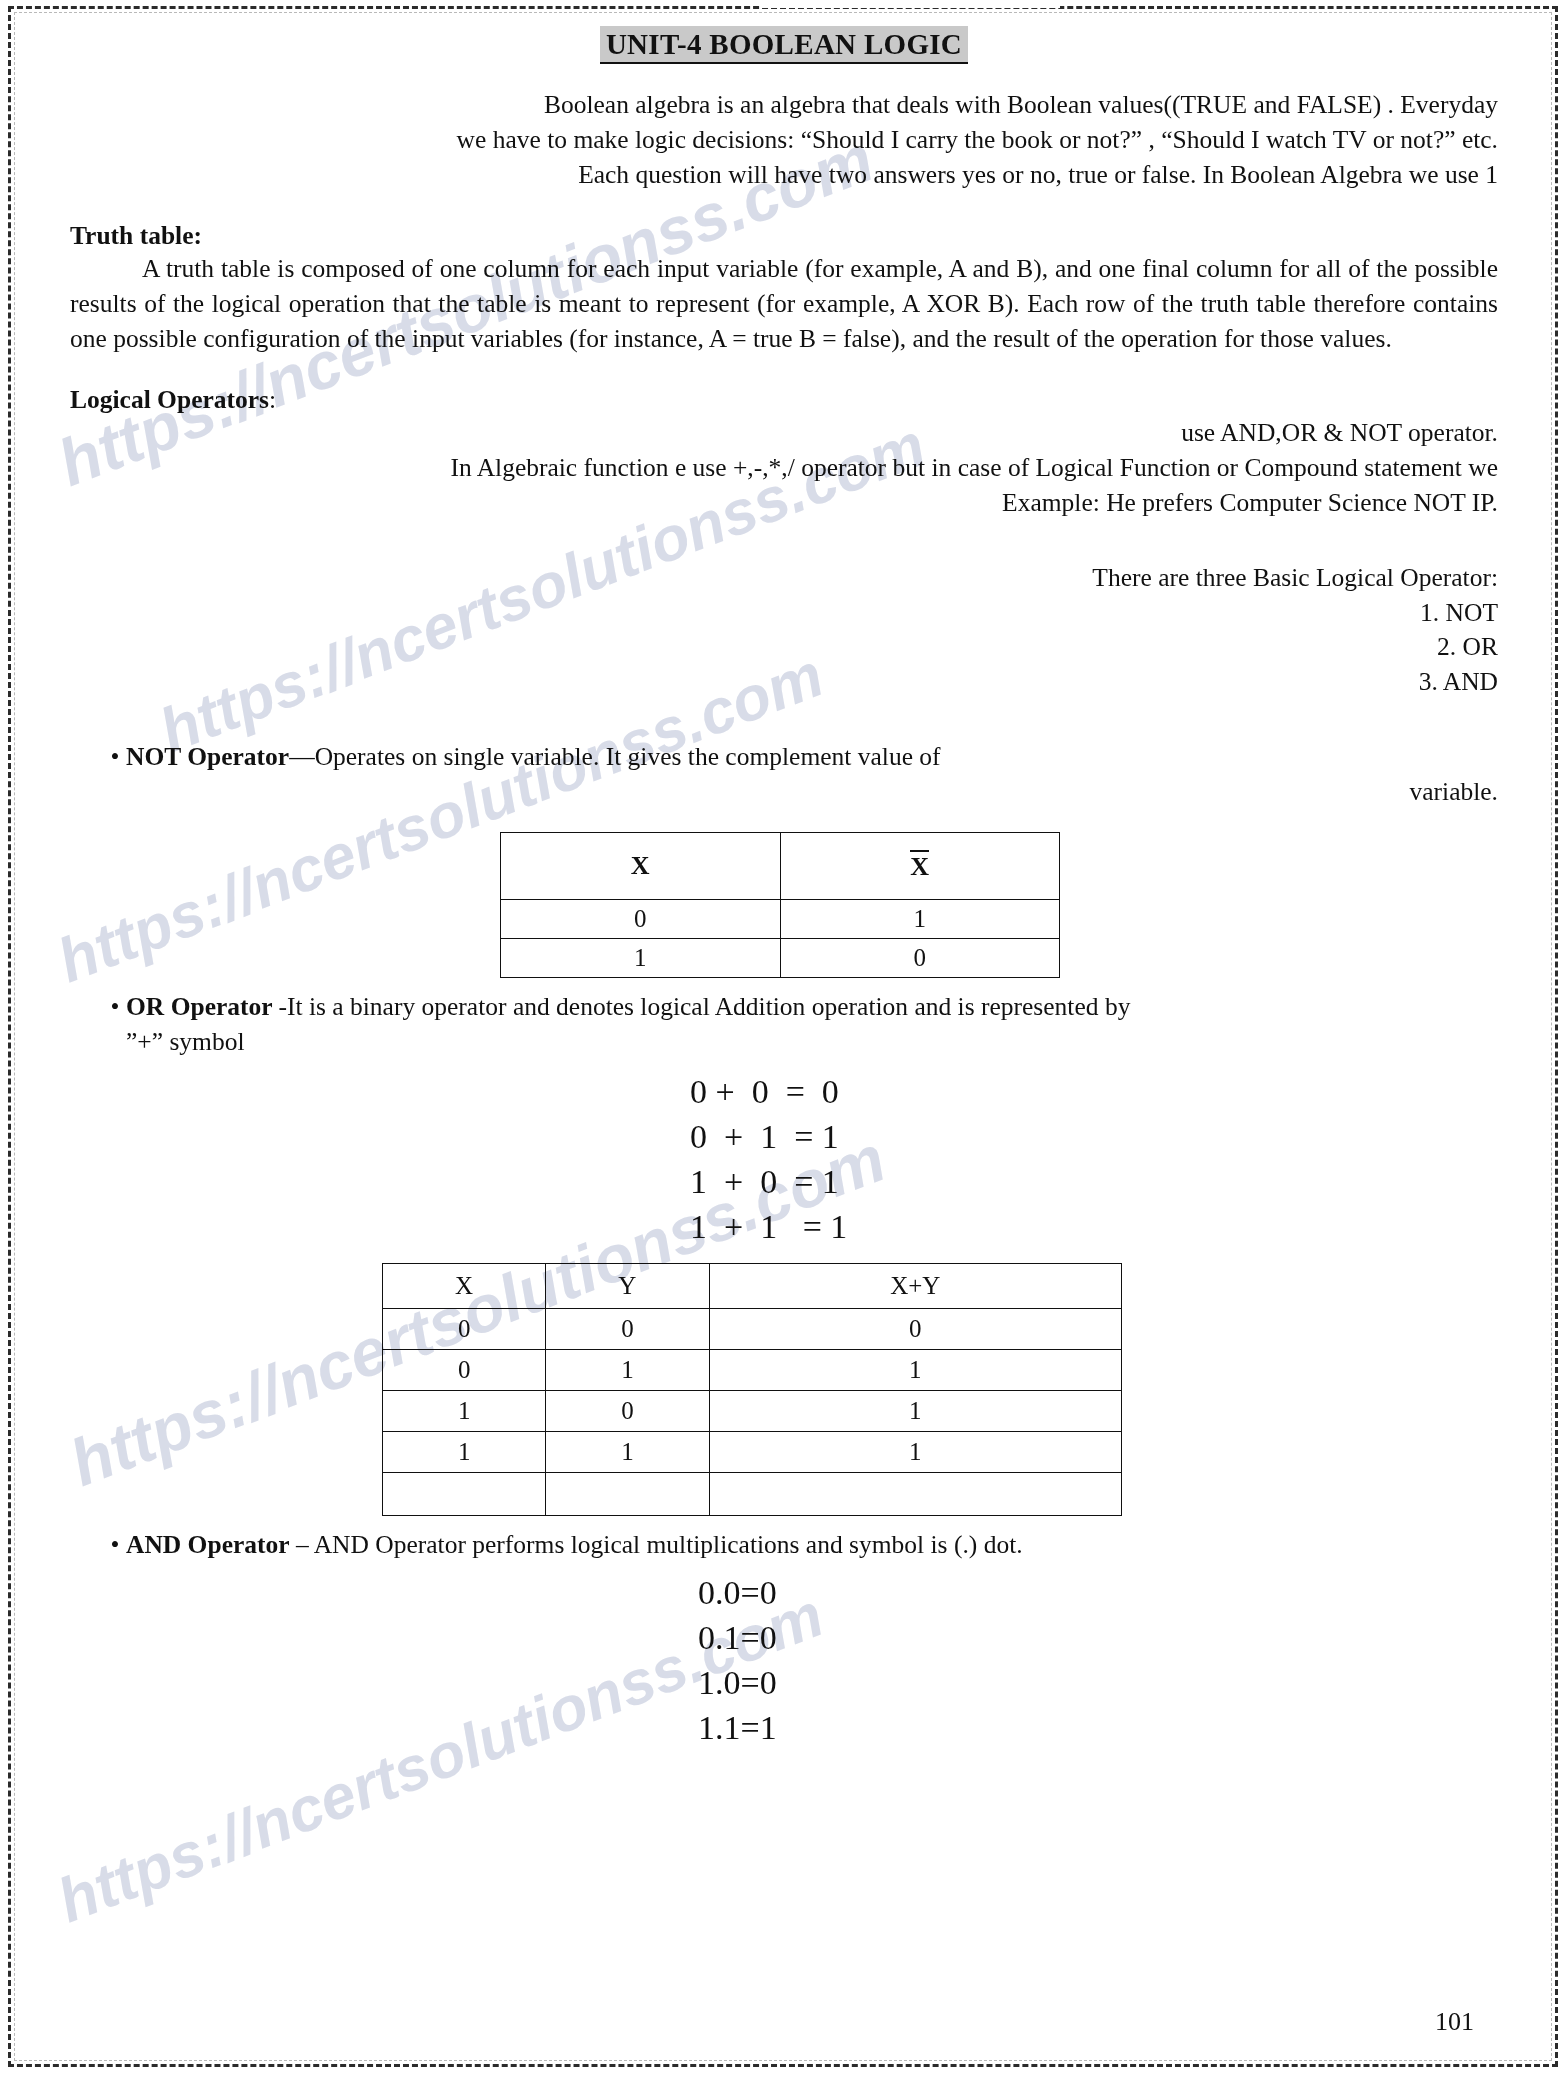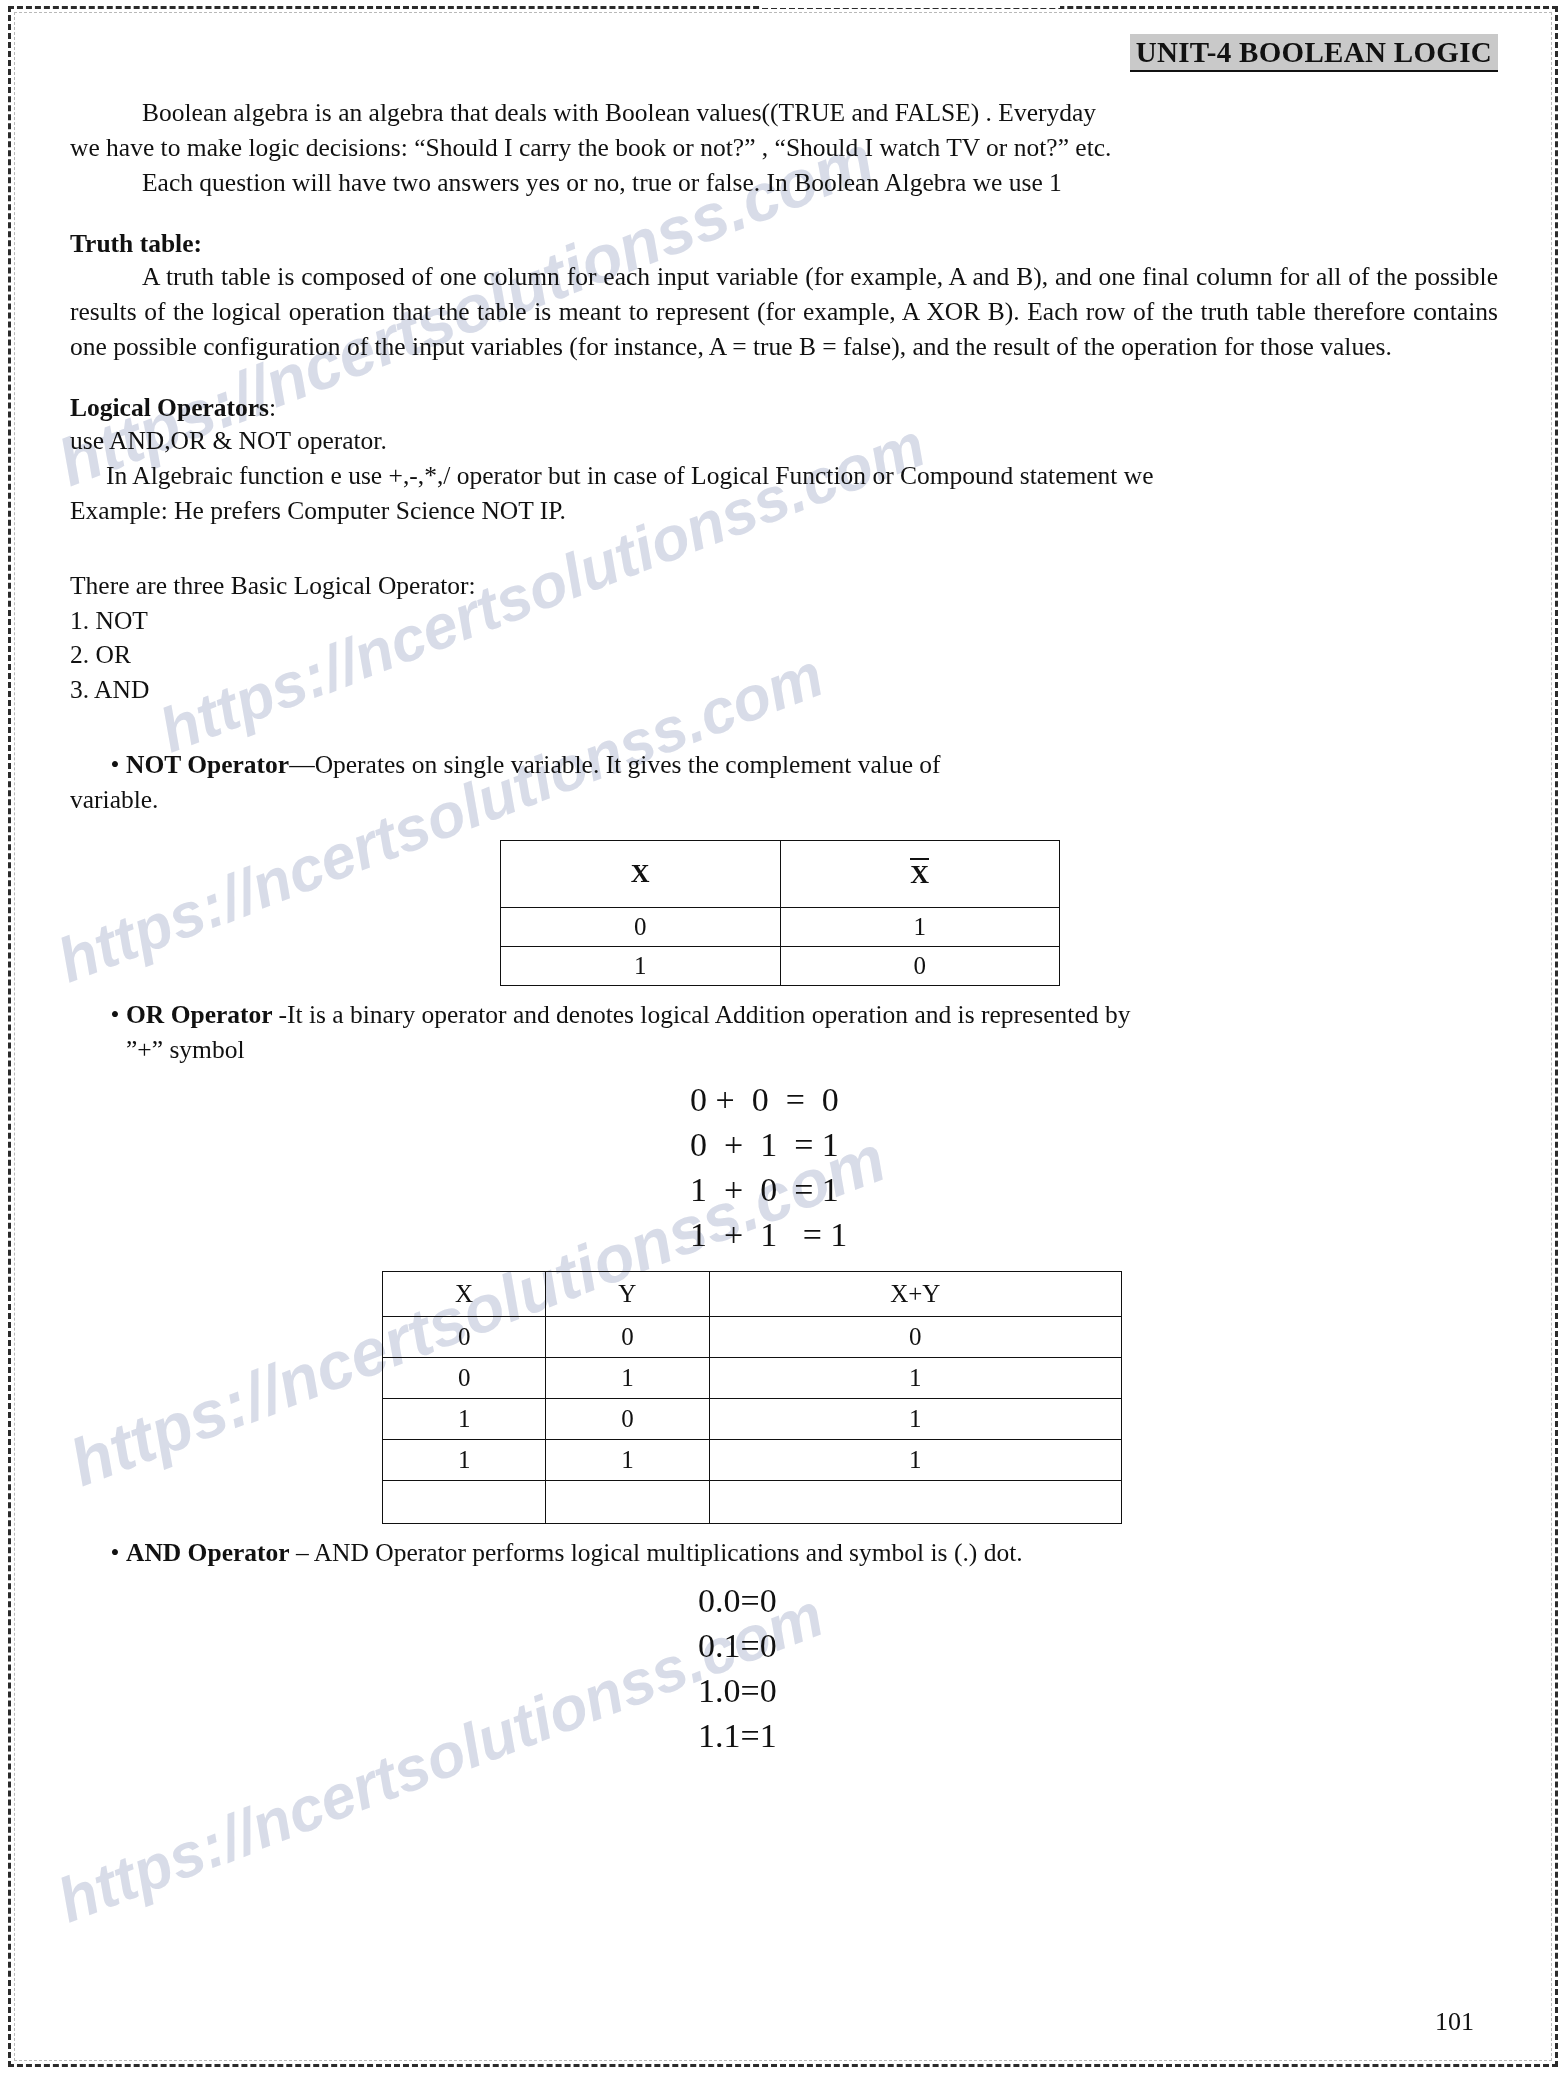--- a/index.html
+++ b/index.html
@@ -47,36 +47,36 @@
     white-space:nowrap;
     transform-origin:left top;
   }
   .wm1{left:48px; top:430px; font-size:66px; transform:rotate(-21deg);}
   .wm2{left:150px;top:700px; font-size:62px; transform:rotate(-21deg);}
   .wm3{left:48px; top:930px; font-size:62px; transform:rotate(-21deg);}
   .wm4{left:60px; top:1430px;font-size:66px; transform:rotate(-21deg);}
   .wm5{left:48px; top:1870px;font-size:62px; transform:rotate(-21deg);}
 
   
-  .title-wrap{text-align:right;margin:8px 0 24px 0;}
+  .title-wrap{text-align:center;margin:0 0 24px 0;}
   .title{
     display:inline-block;
     background:#c9c9c9;
     font-size:29px;
     font-weight:bold;
     letter-spacing:.3px;
     padding:2px 6px 1px 6px;
     border-bottom:2px solid #111;
     text-decoration:none;
   }
   p.body{
     font-size:25.5px;
     line-height:1.37;
     margin:0 0 0 0;
-    text-align:left;
+    text-align:right;
   }
   p.body.indent{text-indent:72px;}
   p.justified{text-align:justify;}
   .gap-s{height:12px;}
   .gap-m{height:26px;}
   .gap-l{height:40px;}
   h3.sub{
     font-size:25.5px;
     font-weight:bold;
     margin:0;

